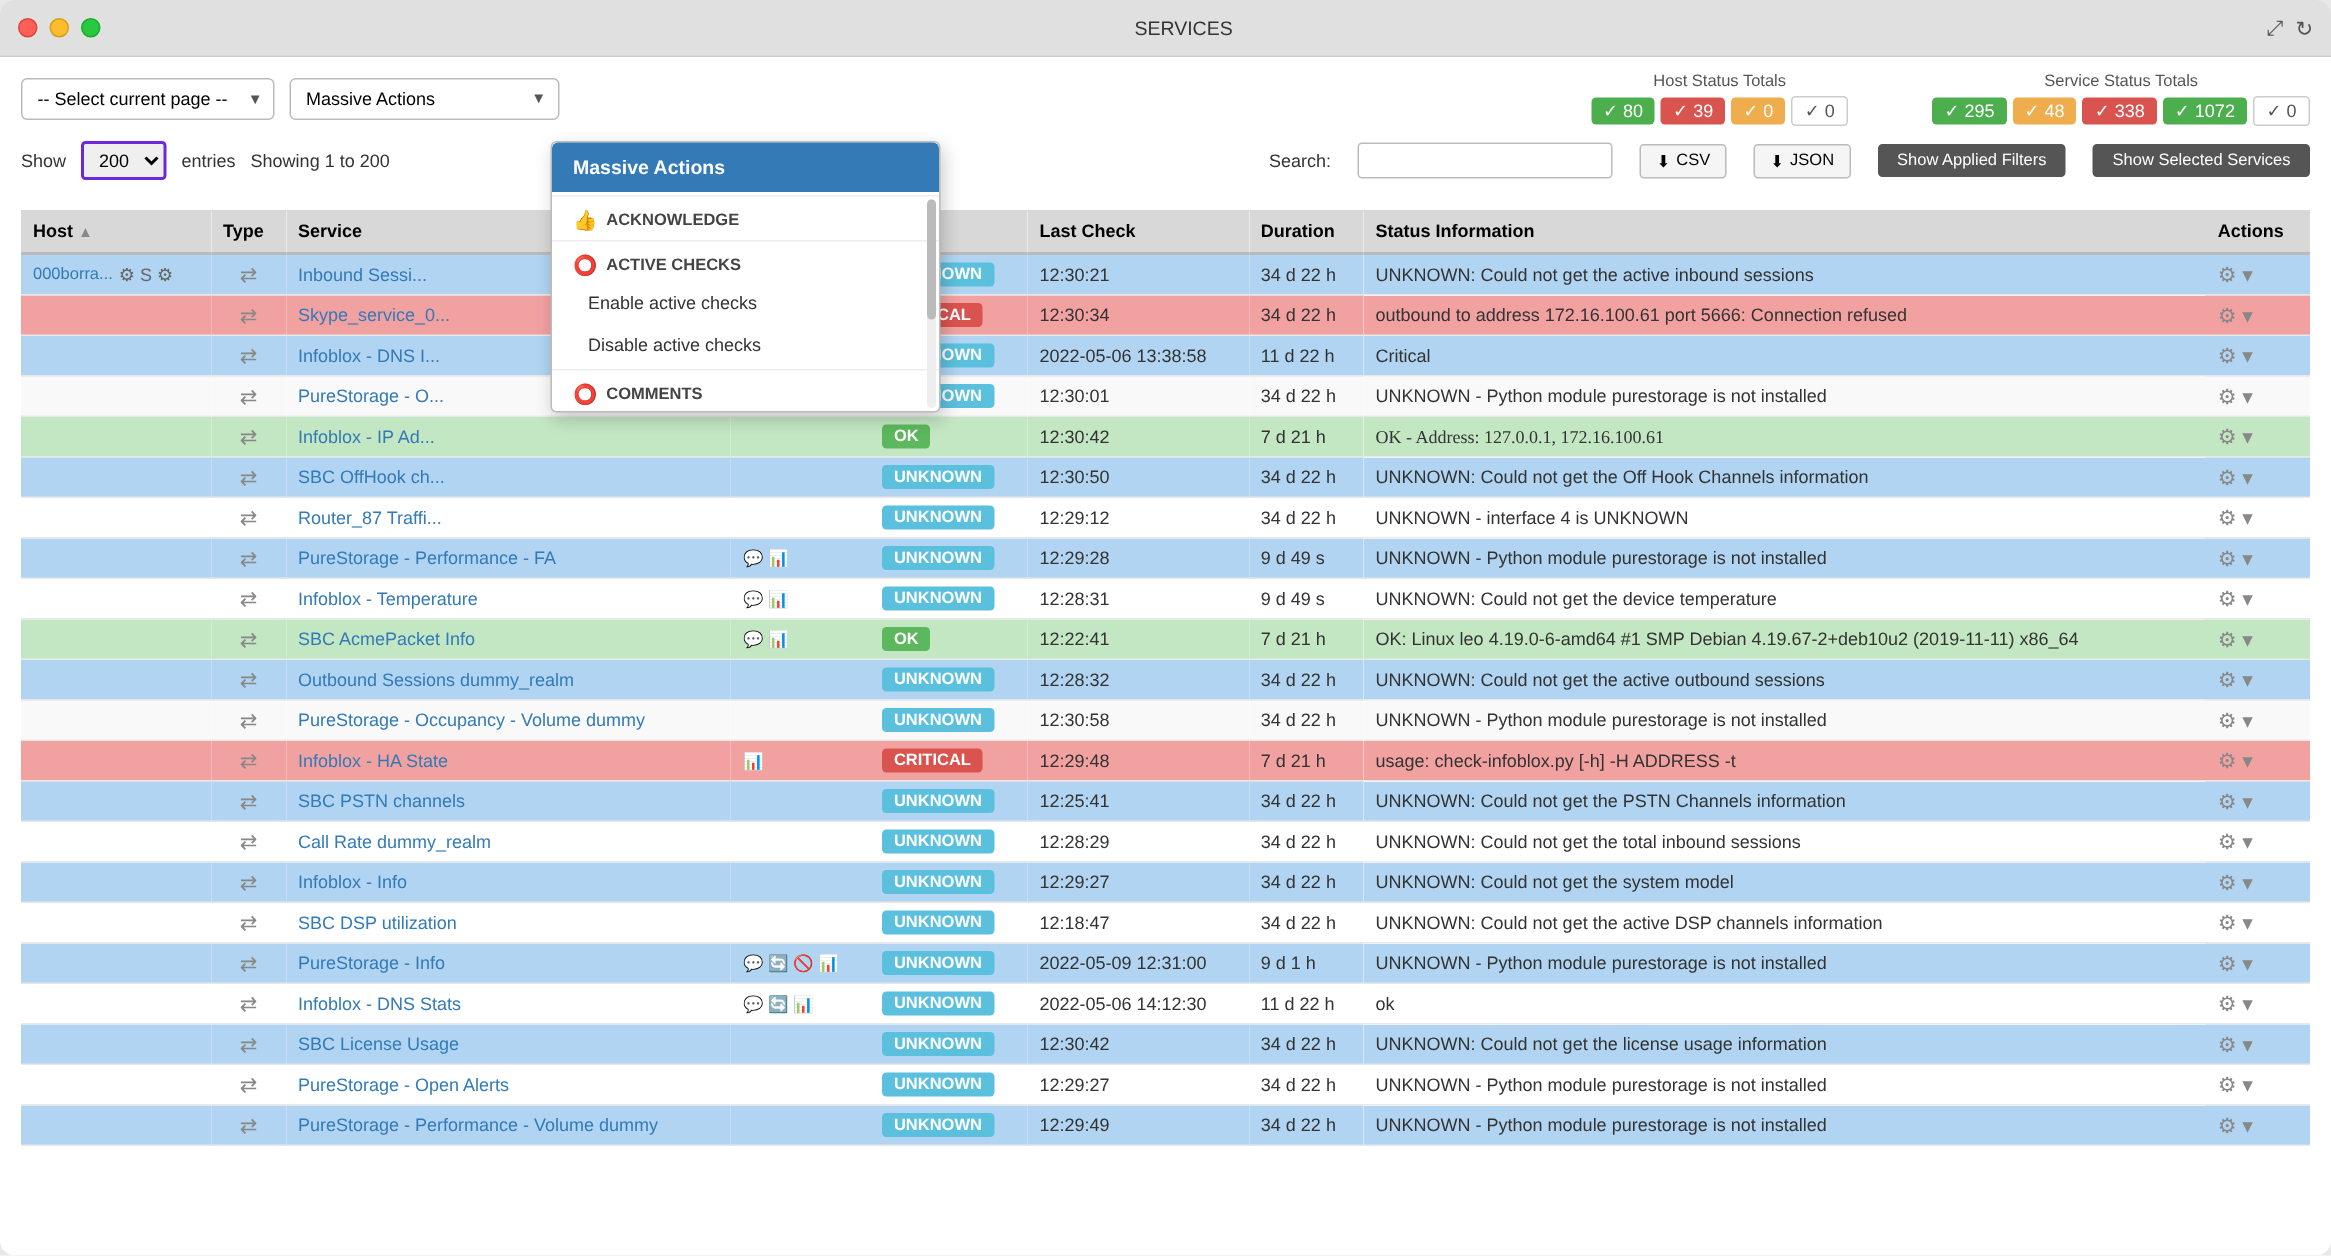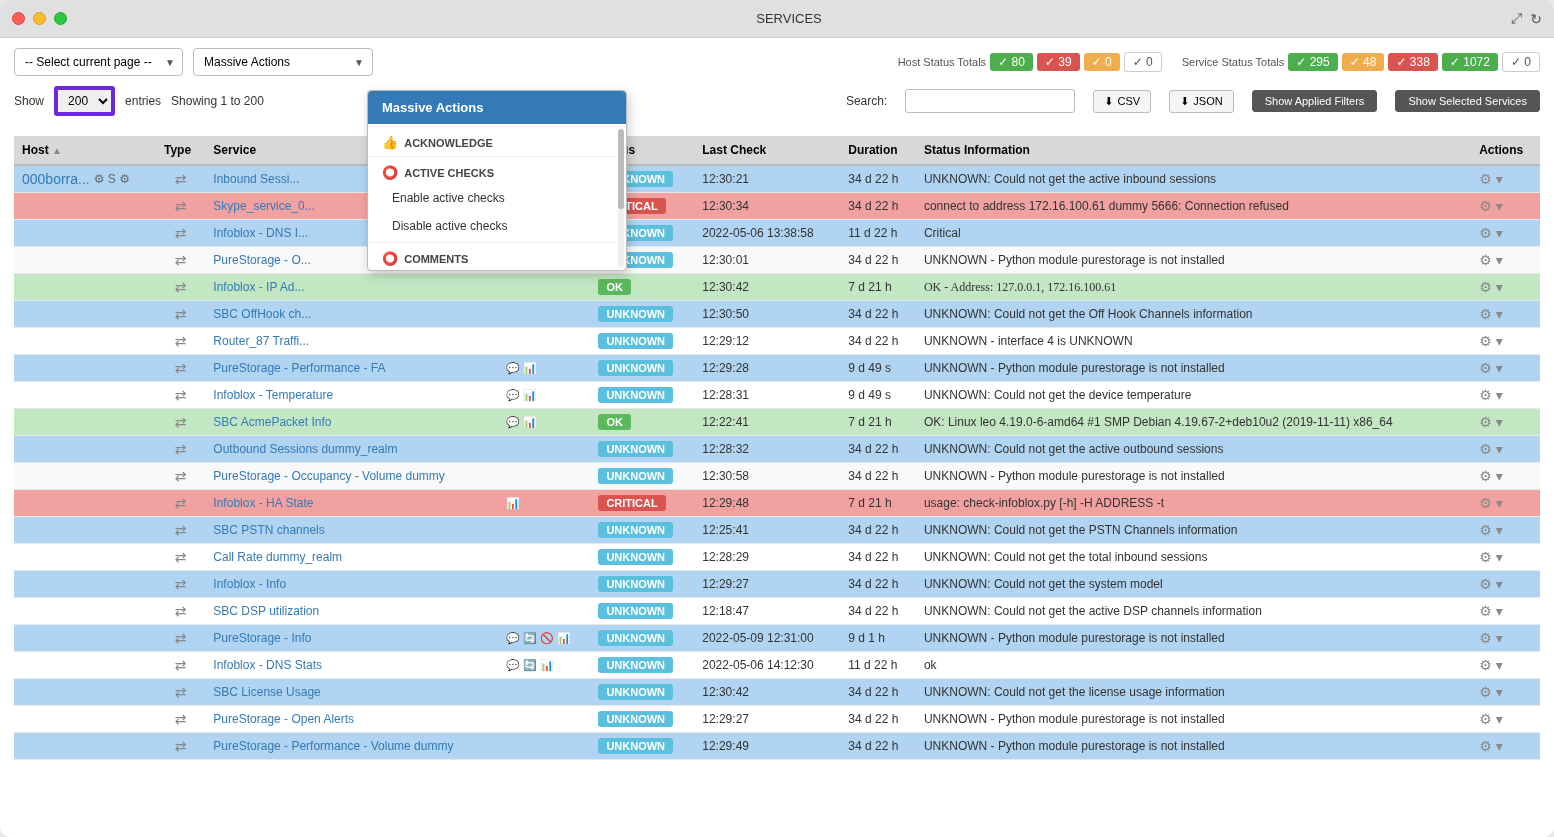--- a/index.html
+++ b/index.html
@@ -102,23 +102,24 @@
       font-size: 10px; color: #555;
     }
     .status-totals {
       margin-left: auto;
       display: flex;
       gap: 20px;
       align-items: flex-start;
     }
     .totals-group {
       display: flex;
-      flex-direction: row;
+      flex-direction: column;
       align-items: center;
       gap: 4px;
+      margin-left: 36px;
     }
     .totals-label {
       font-size: 11px;
       color: #555;
     }
     .totals-badges {
       display: flex;
       gap: 4px;
       align-items: center;
     }
@@ -137,21 +138,21 @@
     .badge-orange { background: #f0ad4e; }
     .badge-outline { background: #fff; color: #555; border: 1px solid #ccc; }
     .second-toolbar {
       display: flex;
       align-items: center;
       gap: 10px;
       margin-bottom: 20px;
     }
     .show-label { font-size: 12px; color: #333; }
     .entries-select {
-      border: 4px solid #6d28d9;
+      border: 2px solid #6d28d9;
       border-radius: 3px;
       padding: 3px 6px;
       font-size: 12px;
     }
     .entries-label { font-size: 12px; color: #333; }
     .showing-text { font-size: 12px; color: #333; }
     .search-area {
       margin-left: auto;
       display: flex;
       align-items: center;
@@ -409,42 +410,42 @@
             <th>Last Check</th>
             <th>Duration</th>
             <th>Status Information</th>
             <th>Actions</th>
           </tr>
         </thead>
         <tbody id="table-body">
         <tr class="row-unknown">
               <td>
                 <span style="display:flex;align-items:center;gap:4px;">
-      <a href="#" style="color:#337ab7;text-decoration:none;font-size:14px;">000borra...</a>
+      <a href="#" style="color:#337ab7;text-decoration:none;font-size:11px;">000borra...</a>
       <span style="font-size:12px;color:#666;">⚙ S ⚙</span>
     </span>
               </td>
               <td style="text-align: center;"><span style="font-size:14px;color:#888;">⇄</span></td>
               <td><a href="#" style="color:#337ab7;text-decoration:none;">Inbound Sessi...</a></td>
               <td></td>
               <td><span class="status-badge status-unknown">UNKNOWN</span></td>
               <td>12:30:21</td>
               <td>34 d 22 h</td>
               <td style="max-width: 500px; overflow: hidden; text-overflow: ellipsis;">UNKNOWN: Could not get the active inbound sessions</td>
               <td><span style="font-size:14px;color:#888;cursor:pointer;">⚙ ▾</span></td>
             </tr>
             <tr class="row-critical">
               <td></td>
               <td style="text-align: center;"><span style="font-size:14px;color:#888;">⇄</span></td>
               <td><a href="#" style="color:#337ab7;text-decoration:none;">Skype_service_0...</a></td>
               <td></td>
               <td><span class="status-badge status-critical">CRITICAL</span></td>
               <td>12:30:34</td>
               <td>34 d 22 h</td>
-              <td style="max-width: 500px; overflow: hidden; text-overflow: ellipsis;">connect to address 172.16.100.61 dummy 5666: Connection refused</td>
+              <td style="max-width: 500px; overflow: hidden; text-overflow: ellipsis;">outbound to address 172.16.100.61 port 5666: Connection refused</td>
               <td><span style="font-size:14px;color:#888;cursor:pointer;">⚙ ▾</span></td>
             </tr>
             <tr class="row-unknown">
               <td></td>
               <td style="text-align: center;"><span style="font-size:14px;color:#888;">⇄</span></td>
               <td><a href="#" style="color:#337ab7;text-decoration:none;">Infoblox - DNS I...</a></td>
               <td></td>
               <td><span class="status-badge status-unknown">UNKNOWN</span></td>
               <td>2022-05-06 13:38:58</td>
               <td>11 d 22 h</td>

